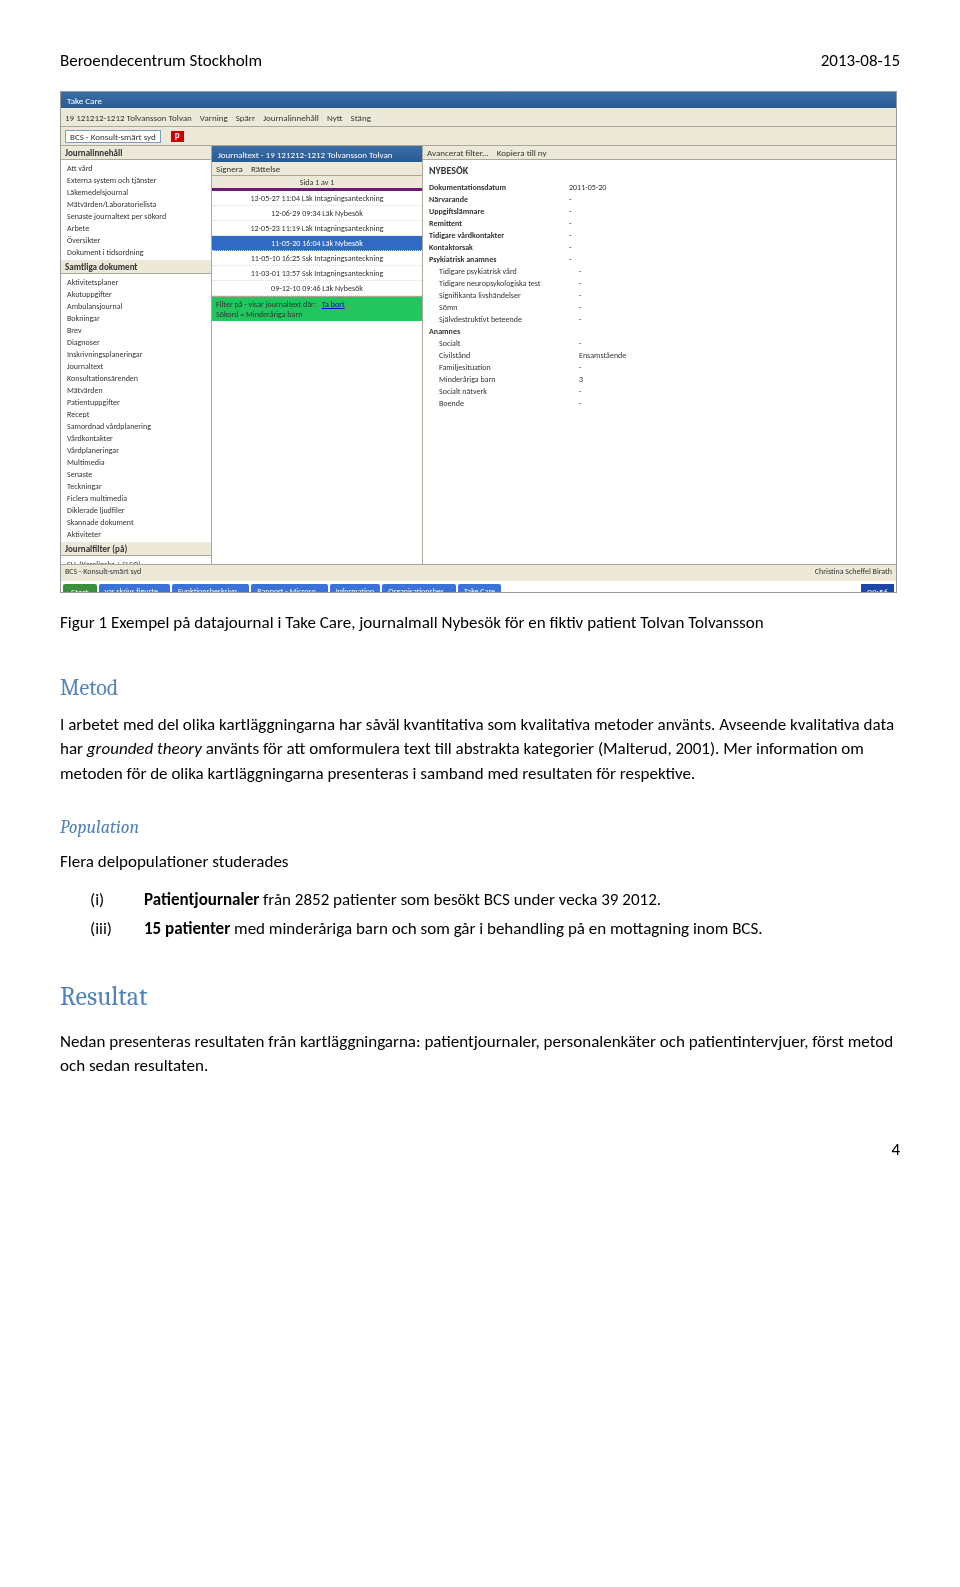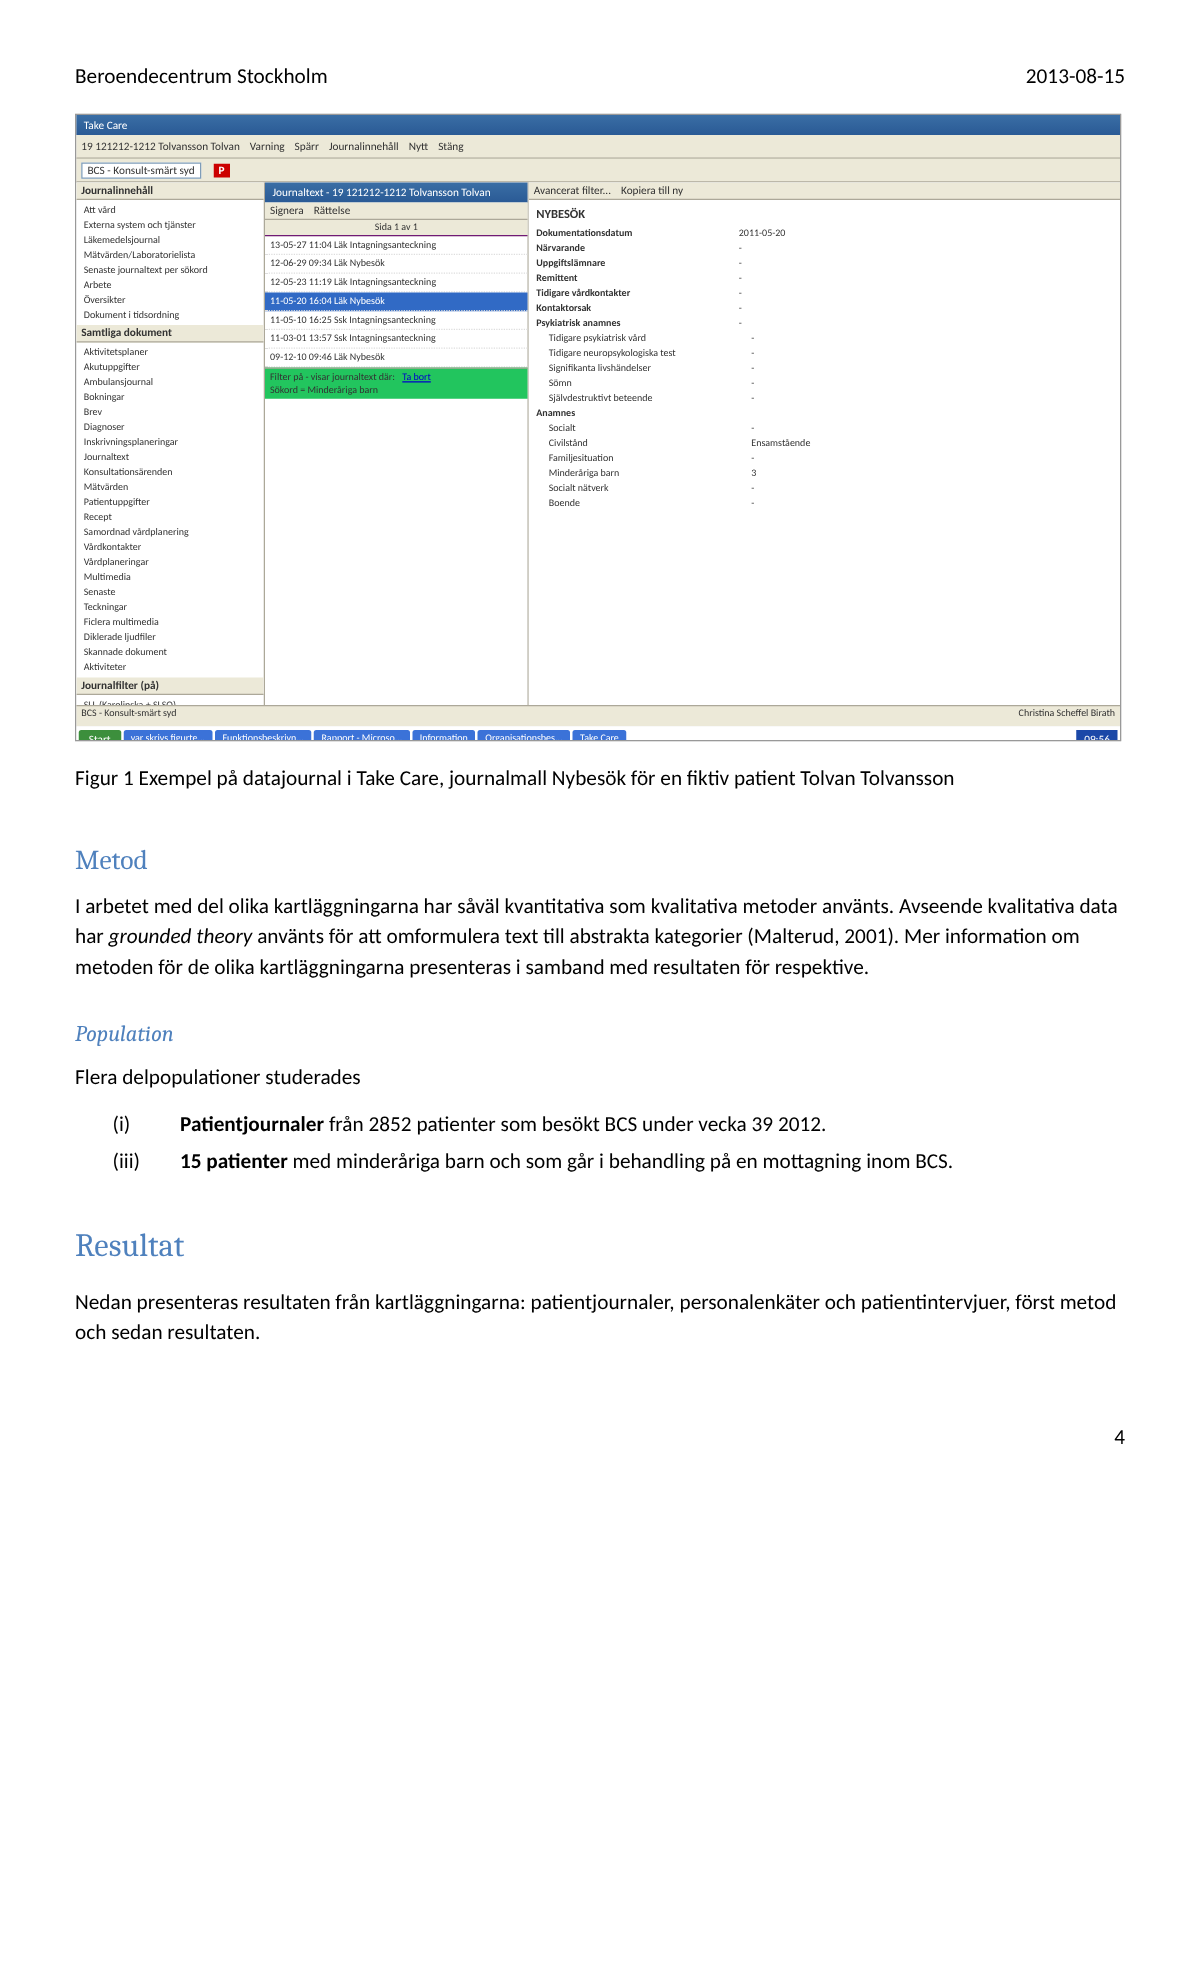--- a/index.html
+++ b/index.html
@@ -70,27 +70,27 @@
     font-weight: bold;
   }
   .sp-sidebar ul {list-style:none; margin:0; padding:2px 0;}
   .sp-sidebar li {padding:1px 6px; font-size:8px; white-space:nowrap; overflow:hidden; text-overflow:ellipsis;}
   .sp-mid {
     width: 210px;
     background:#fff;
     border-right:1px solid #aca899;
   }
   .sp-mid-header{background:#ece9d8;border-bottom:1px solid #aca899;padding:1px 4px;font-size:9px;display:flex;gap:8px;}
-  .sp-mid-sub{background:#ece9d8;border-bottom:1px solid #701a75;padding:1px 4px;font-size:8px;text-align:center;}
-  .sp-mid ul{list-style:none;margin:0;padding:0;}
+  .sp-mid-sub{background:#ece9d8;border-bottom:3px solid #701a75;padding:1px 4px;font-size:8px;text-align:center;}
+  .sp-mid ul{list-style:none;margin:0;padding:0;text-align:center;}
   .sp-mid li{padding:2px 4px;font-size:8px;border-bottom:1px dotted #ddd;white-space:nowrap;overflow:hidden;}
   .sp-mid li.hl{background:#316ac5;color:#fff;}
   .sp-right{flex:1;background:#fff;overflow:hidden;}
   .sp-fields{padding:4px 6px;}
-  .sp-field{display:flex;font-size:8px;padding:1px 0;gap:22px;}
+  .sp-field{display:flex;font-size:8px;padding:1px 0;}
   .sp-field .lbl{width:140px;font-weight:bold;}
   .sp-field .val{flex:1;}
   .sp-field.sub .lbl{font-weight:normal;padding-left:10px;}
   .sp-filterbar{background:#22c55e;border-top:1px solid #aca899;font-size:8px;padding:2px 4px;}
   .sp-statusbar{height:14px;background:#ece9d8;border-top:1px solid #aca899;font-size:8px;padding:1px 4px;display:flex;justify-content:space-between;}
   .sp-taskbar{height:20px;background:#ffffff;color:#fff;font-size:9px;display:flex;align-items:center;padding:0 2px;gap:2px;}
   .sp-taskbar .start{background:#3c8f3c;padding:2px 8px;border-radius:2px;}
   .sp-taskbar .task{background:#3b72d8;padding:2px 6px;border-radius:2px;font-size:8px;}
   .sp-taskbar .clock{margin-left:auto;background:#1b48a8;padding:2px 6px;}
 

